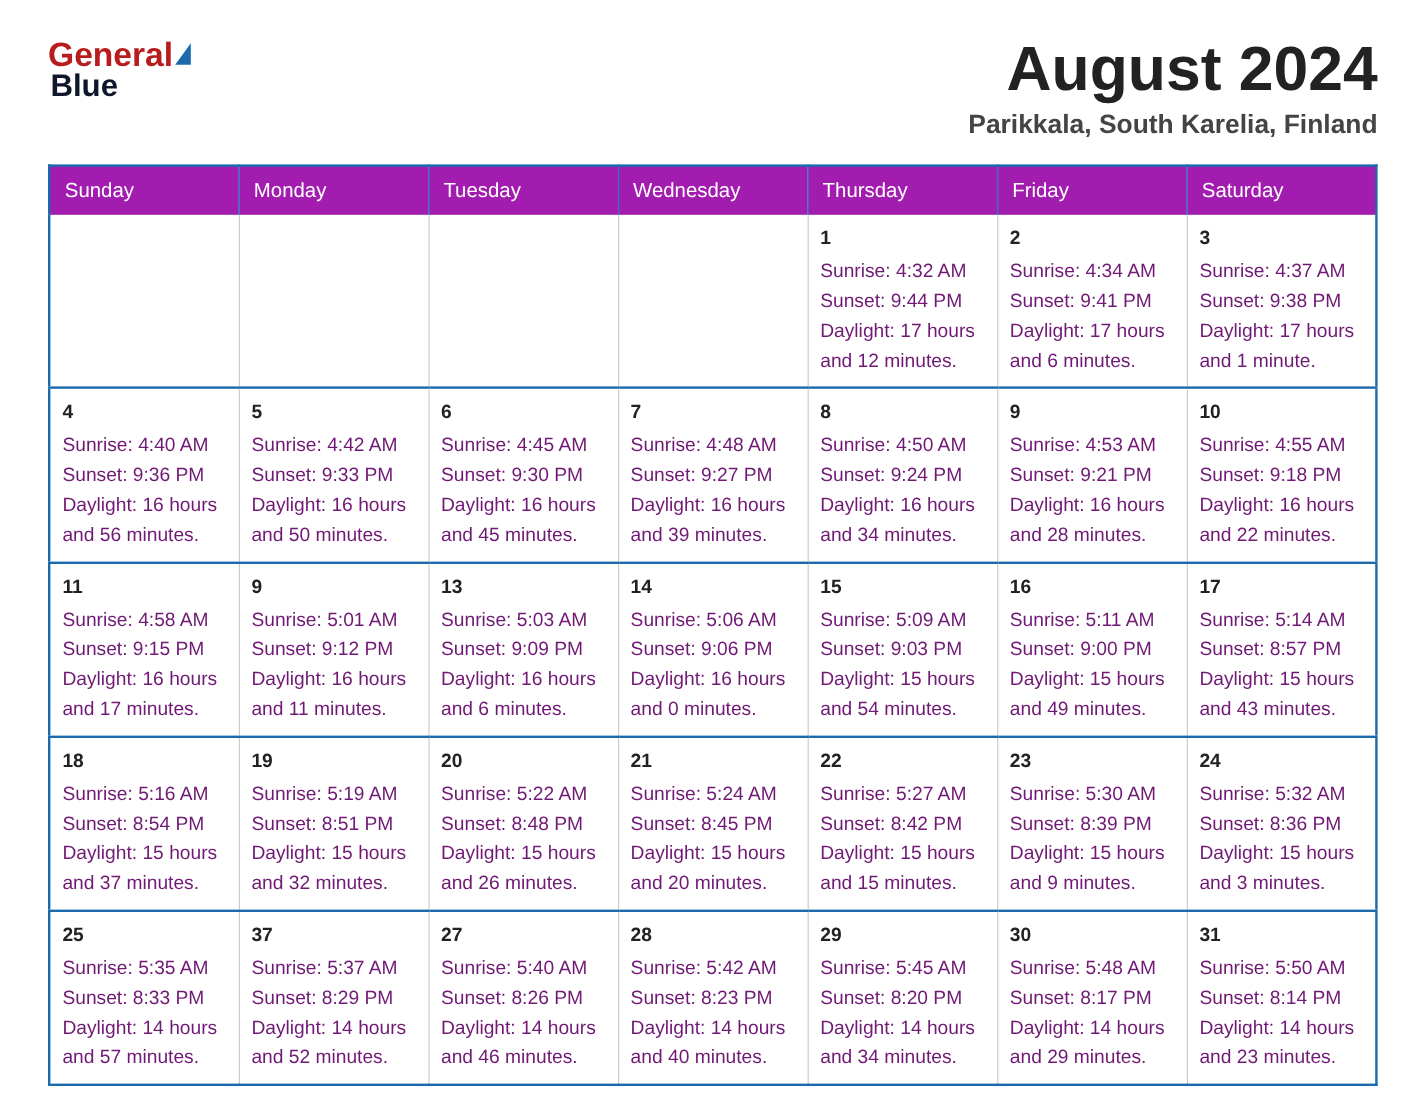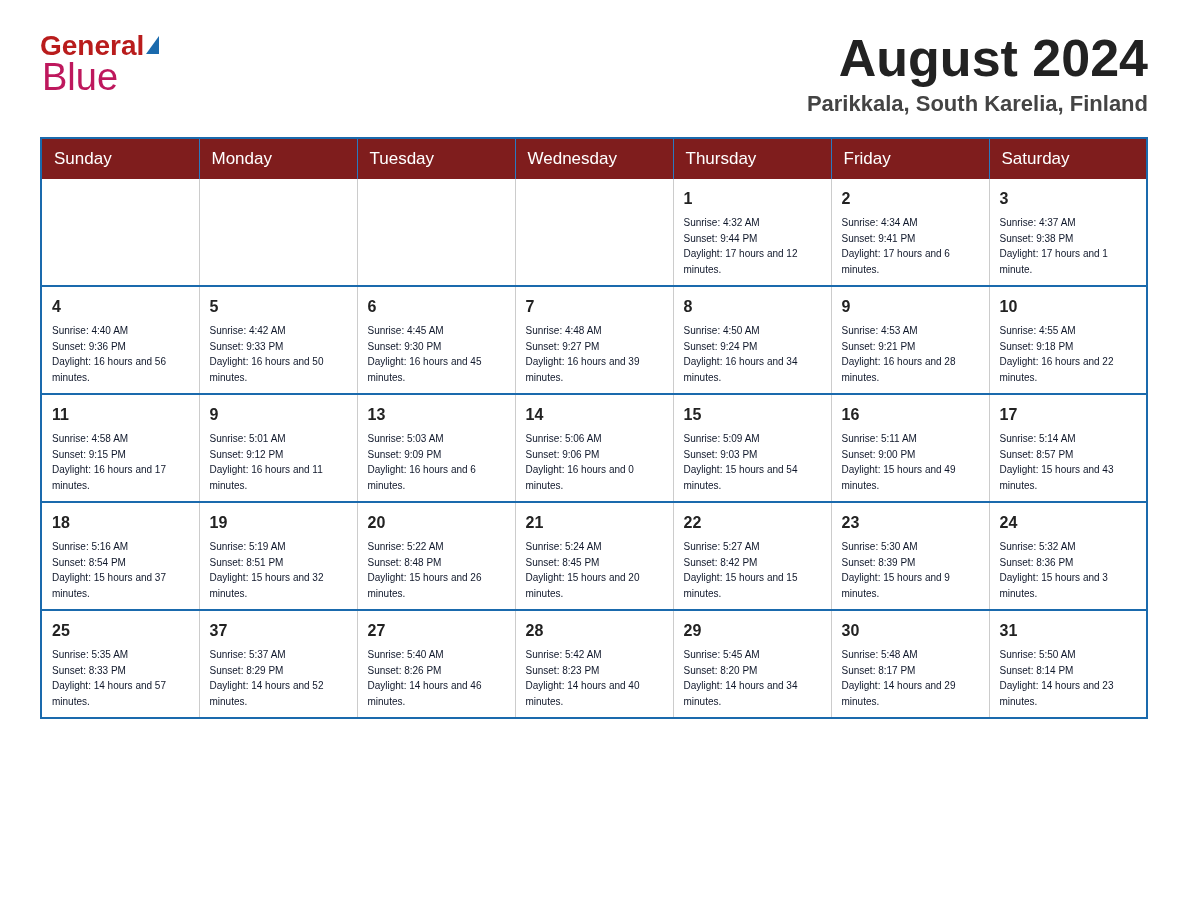--- a/index.html
+++ b/index.html
@@ -20,23 +20,23 @@
       display: flex;
       align-items: center;
       gap: 4px;
     }
     .logo-text-general {
       font-size: 28px;
       font-weight: bold;
       color: #b91c1c;
     }
     .logo-text-blue {
-      font-size: 38px;
-      font-weight: normal;
-      color: #be185d;
+      font-size: 26px;
+      font-weight: bold;
+      color: #0f172a;
     }
     .title-block {
       text-align: right;
     }
     .title-block h1 {
       font-size: 52px;
       font-weight: bold;
       color: #222;
       line-height: 1.1;
     }
@@ -45,21 +45,21 @@
       font-weight: bold;
       color: #444;
       margin-top: 4px;
     }
     .calendar {
       width: 100%;
       border-collapse: collapse;
       border: 2px solid #1a6aad;
     }
     .calendar th {
-      background-color: #7f1d1d;
+      background-color: #a21caf;
       color: #fff;
       padding: 10px 12px;
       font-size: 17px;
       font-weight: normal;
       text-align: left;
       border-right: 1px solid #2a7ac0;
     }
     .calendar th:last-child {
       border-right: none;
     }
@@ -81,22 +81,22 @@
       border-bottom: none;
     }
     .day-number {
       font-size: 16px;
       font-weight: bold;
       color: #222;
       display: block;
       margin-bottom: 4px;
     }
     .day-info {
-      font-size: 10px;
-      color: #0f172a;
+      font-size: 16px;
+      color: #701a75;
       line-height: 1.55;
     }
   </style>
 </head>
 <body>
 
 <div class="header">
   <div class="logo">
     <div style="display:flex; flex-direction:column; align-items:flex-start;">
       <div style="display:flex; align-items:center;">

